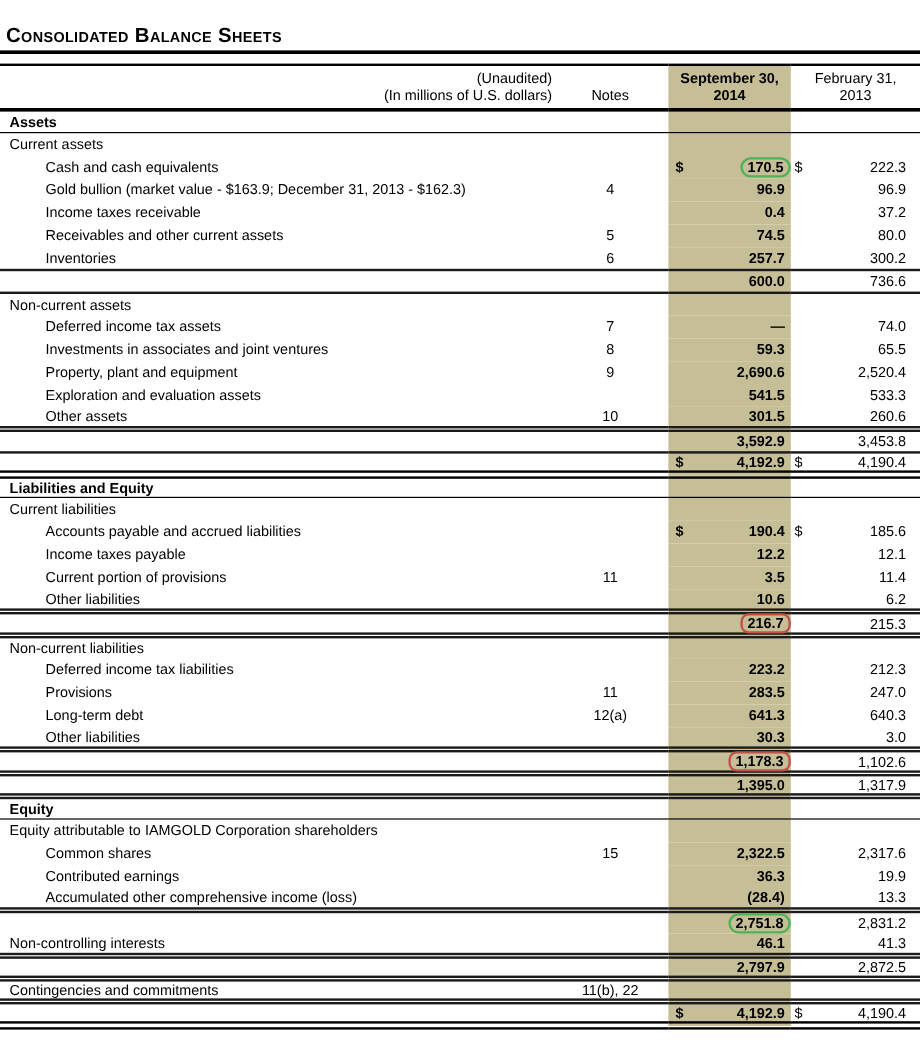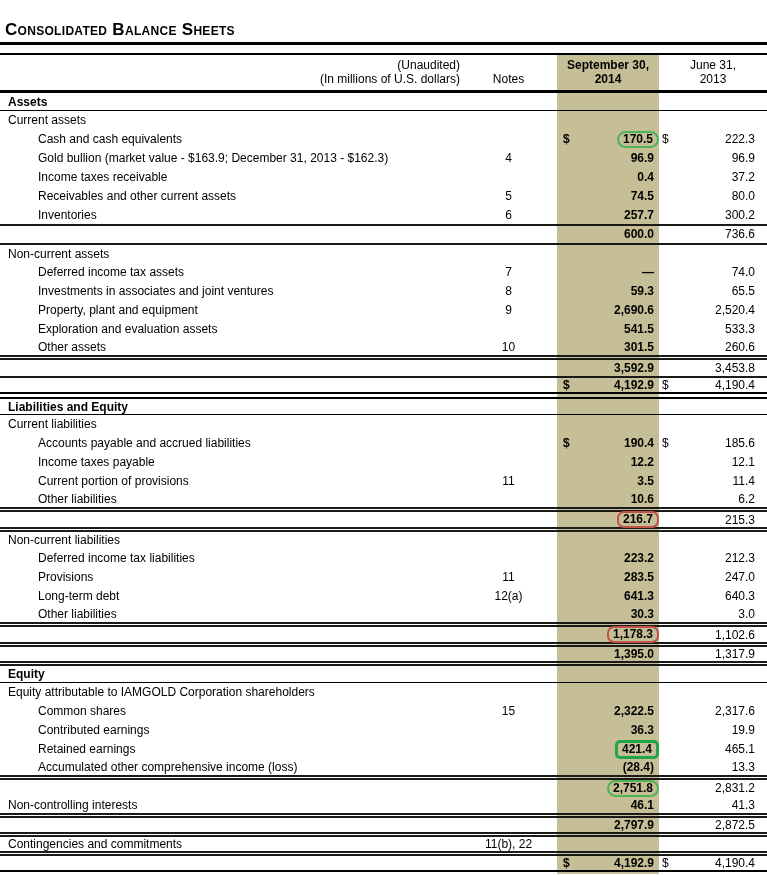--- a/index.html
+++ b/index.html
@@ -57,21 +57,21 @@
         <th class="c-label">
           <div>(Unaudited)</div>
           <div>(In millions of U.S. dollars)</div>
         </th>
         <th class="c-notes">Notes</th>
         <th class="c-v14 tan">
           <div>September 30,</div>
           <div>2014</div>
         </th>
         <th class="c-v13">
-          <div>June 31,</div>
+          <div>February 31,</div>
           <div>2013</div>
         </th>
       </tr>
     </thead>
     <tbody>
         <tr class="rb1">
           <td class="c-label b">Assets</td>
           <td class="c-notes"></td>
           <td class="c-v14 tan">
             <div class="vwrap">
@@ -607,36 +607,20 @@
               <span class="num">36.3</span>
             </div>
           </td>
           <td class="c-v13">
             <div class="vwrap">
               <span class="ds"></span>
               <span class="num">19.9</span>
             </div>
           </td>
         </tr>
-        <tr>
-          <td class="c-label ind">Retained earnings</td>
-          <td class="c-notes"></td>
-          <td class="c-v14 tan">
-            <div class="vwrap">
-              <span class="ds"></span>
-              <span class="ann green-box"><span class="num">421.4</span></span>
-            </div>
-          </td>
-          <td class="c-v13">
-            <div class="vwrap">
-              <span class="ds"></span>
-              <span class="num">465.1</span>
-            </div>
-          </td>
-        </tr>
         <tr class="rbd">
           <td class="c-label ind">Accumulated other comprehensive income (loss)</td>
           <td class="c-notes"></td>
           <td class="c-v14 tan">
             <div class="vwrap">
               <span class="ds"></span>
               <span class="num">(28.4)</span>
             </div>
           </td>
           <td class="c-v13">

